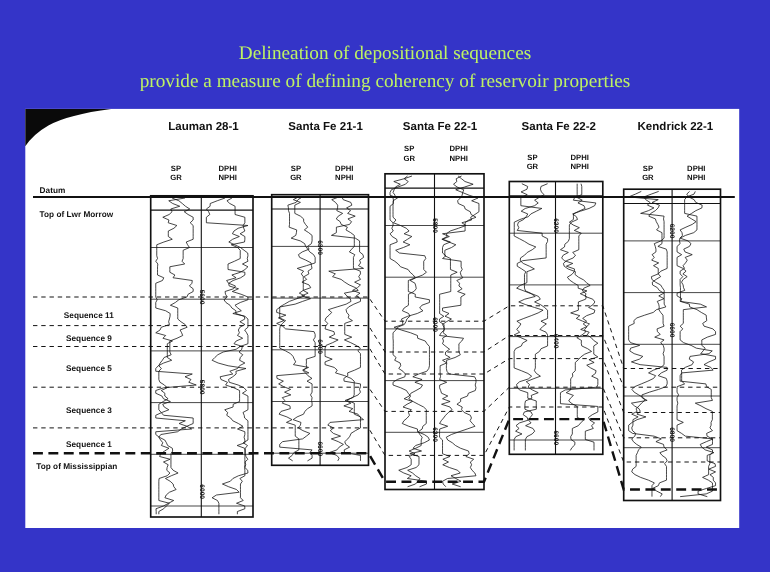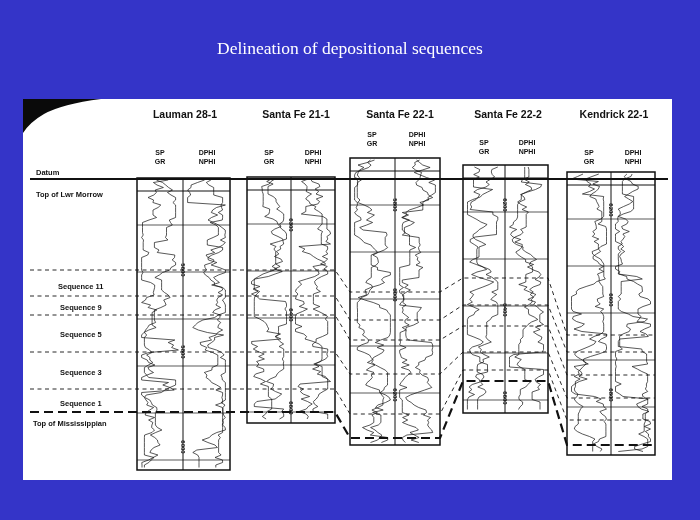--- a/index.html
+++ b/index.html
@@ -3,37 +3,38 @@
 <meta charset="utf-8">
 <style>
   html,body{margin:0;padding:0;background:#222;}
   .slide{
     position:relative;width:700px;height:520px;overflow:hidden;
     background:#3434C8;
     font-family:"Liberation Sans",sans-serif;
   }
   .title-block{
     position:absolute;top:36px;left:0;width:700px;
-    text-align:center;color:#ffffff;
+    text-align:center;color:#bef264;
     font-family:"Liberation Serif",serif;
     font-size:17.5px;line-height:1.45;font-weight:400;
   }
   svg text{fill:#111;}
   .well-name{font:bold 10.5px "Liberation Sans",sans-serif;}
   .curve-label{font:bold 7px "Liberation Sans",sans-serif;}
   .marker-label{font:bold 7.5px "Liberation Sans",sans-serif;}
   .depth-label{font:bold 6px "Liberation Sans",sans-serif;}
 </style>
 </head>
 <body>
 
 <div class="slide">
 
   <div class="title-block">
     <div>Delineation of depositional sequences</div>
+    <div>provide a measure of defining coherency of reservoir properties</div>
   </div>
 
   <svg width="700" height="520" viewBox="0 0 700 520" style="position:absolute;top:0;left:0;">
 
     <rect x="23" y="99" width="649" height="381" fill="#FFFFFF"></rect>
 
     <path d="M23,99 L101,99 Q62,104 44,114 Q30,122 23,133 Z" fill="#0a0a0a"></path>
 
     <text class="well-name" x="185" y="118" text-anchor="middle">Lauman 28-1</text>
     <text class="well-name" x="296" y="118" text-anchor="middle">Santa Fe 21-1</text>

